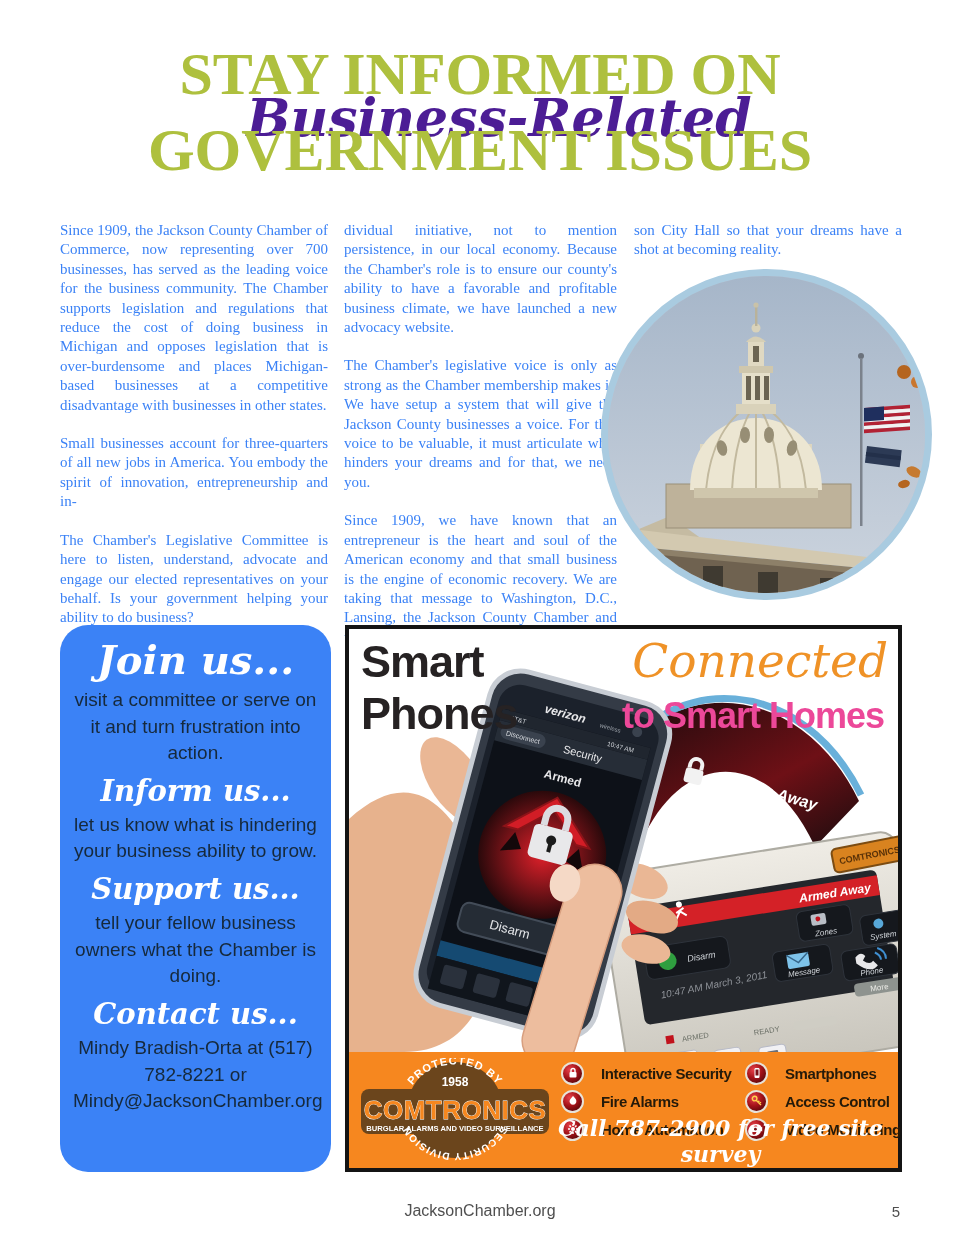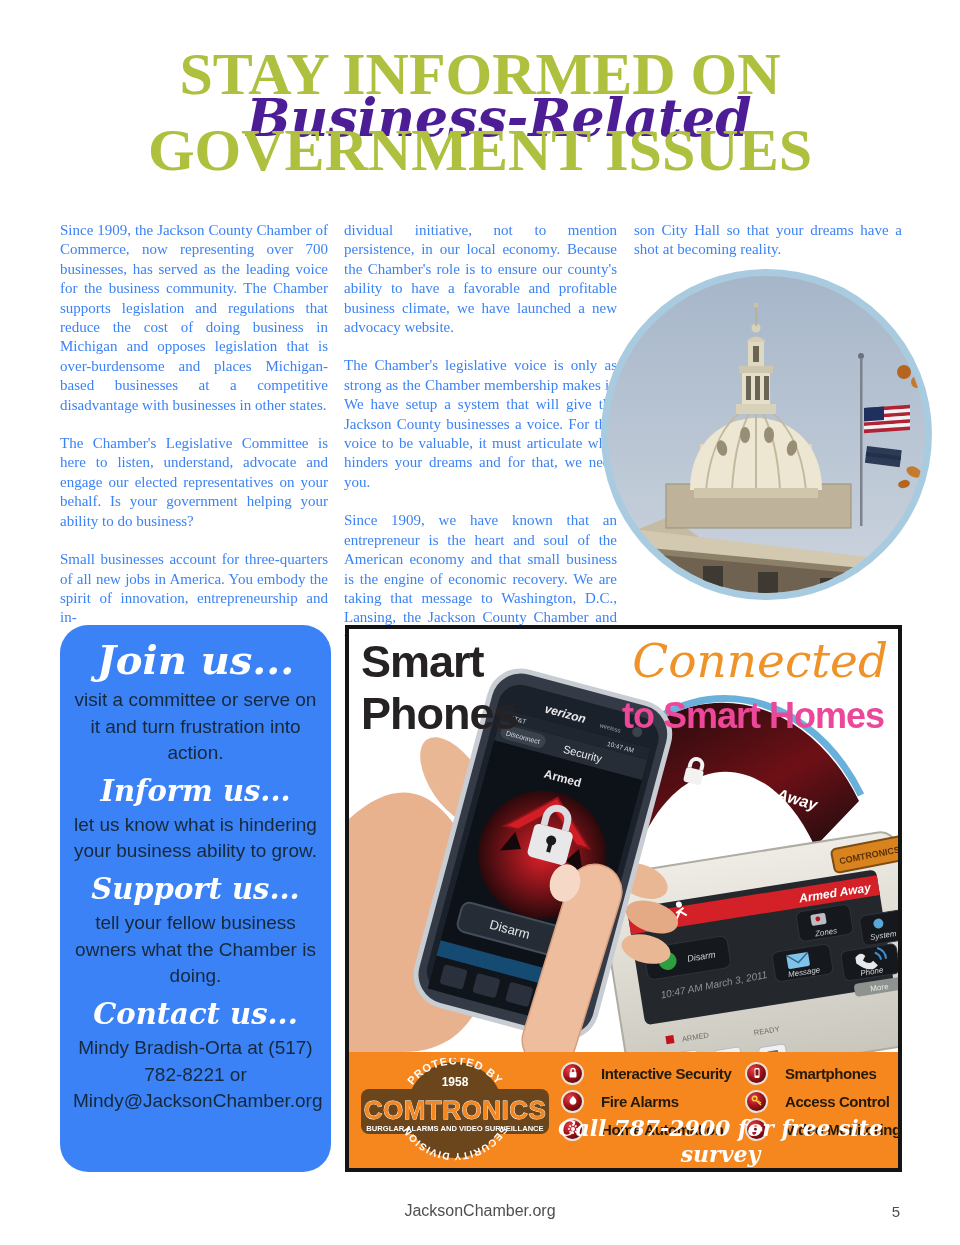--- a/index.html
+++ b/index.html
@@ -58,22 +58,22 @@
 <div class="page">
 
   <div class="title-block">
     <div class="title-line">STAY INFORMED ON</div>
     <div class="title-script">Business-Related</div>
     <div class="title-line l2">GOVERNMENT ISSUES</div>
   </div>
 
   <div class="col col1">
     <p>Since 1909, the Jackson County Chamber of Commerce, now representing over 700 businesses, has served as the leading voice for the business community. The Chamber supports legislation and regulations that reduce the cost of doing business in Michigan and opposes legislation that is over-burdensome and places Michigan-based businesses at a competitive disadvantage with businesses in other states.</p>
+    <p>Small businesses account for three-quarters of all new jobs in America. You embody the spirit of innovation, entrepreneurship and in-</p>
     <p>The Chamber's Legislative Committee is here to listen, understand, advocate and engage our elected representatives on your behalf. Is your government helping your ability to do business?</p>
-    <p>Small businesses account for three-quarters of all new jobs in America. You embody the spirit of innovation, entrepreneurship and in-</p>
   </div>
   <div class="col col2">
     <p>dividual initiative, not to mention persistence, in our local economy. Because the Chamber's role is to ensure our county's ability to have a favorable and profitable business climate, we have launched a new advocacy website.</p>
     <p>The Chamber's legislative voice is only as strong as the Chamber membership makes it. We have setup a system that will give the Jackson County businesses a voice. For that voice to be valuable, it must articulate what hinders your dreams and for that, we need you.</p>
     <p>Since 1909, we have known that an entrepreneur is the heart and soul of the American economy and that small business is the engine of economic recovery. We are taking that message to Washington, D.C., Lansing, the Jackson County Chamber and the Jack-</p>
   </div>
   <div class="col col3">
     <p>son City Hall so that your dreams have a shot at becoming reality.</p>
   </div>
 

